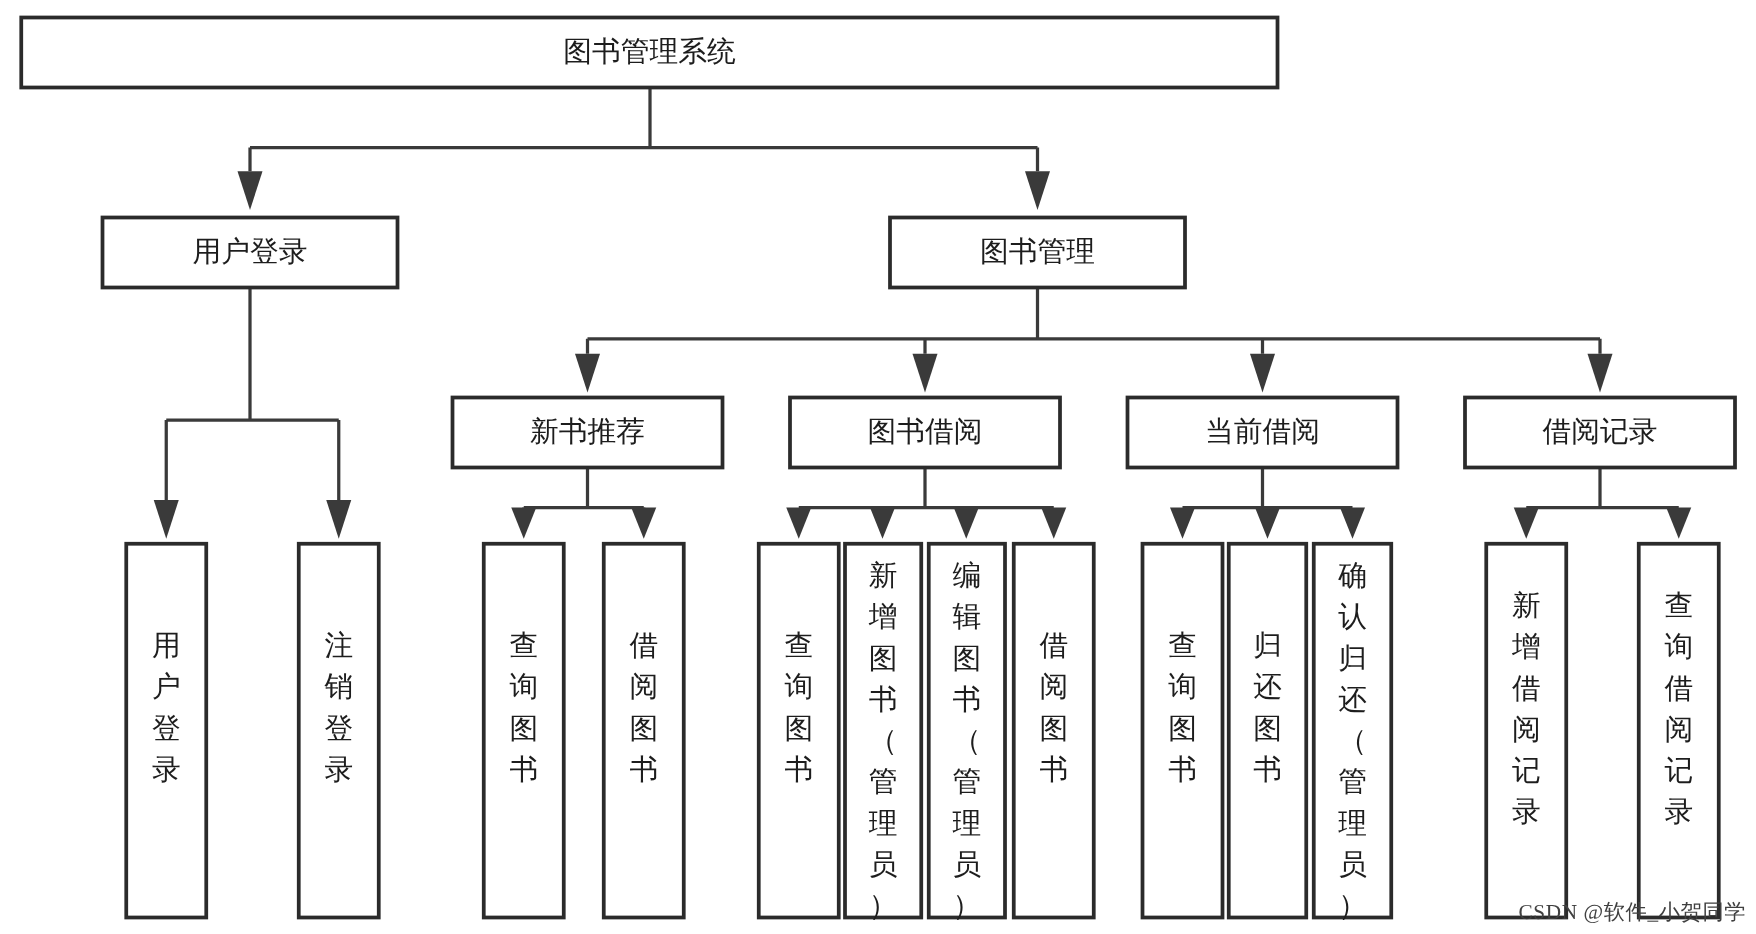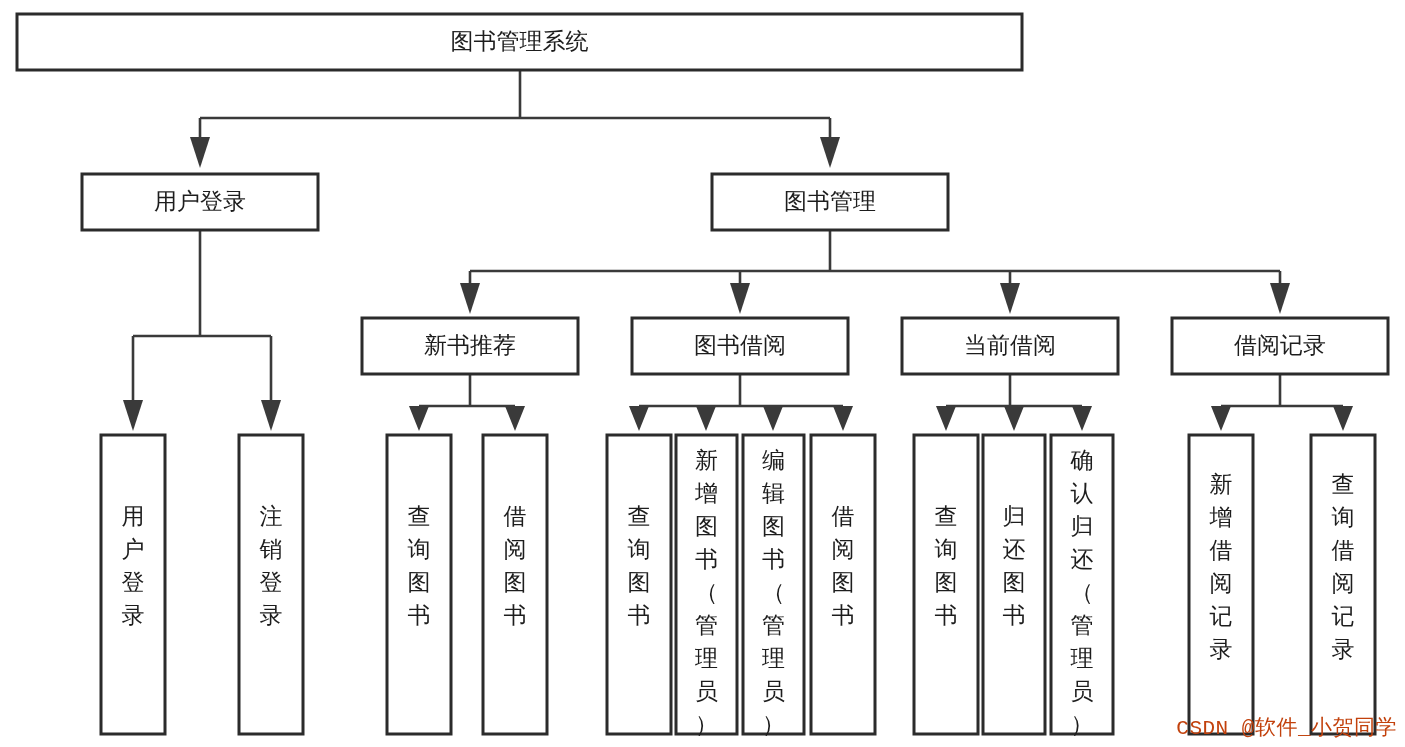--- a/index.html
+++ b/index.html
@@ -49,23 +49,23 @@
   .leaf-label {
     font-family: "Liberation Sans", "DejaVu Sans", sans-serif;
     font-size: 23px;
     fill: #1d1d1d;
     text-anchor: middle;
   }
   .watermark {
     position: absolute;
     right: 8px;
     bottom: 6px;
-    font-family: Liberation Mono, monospace;
-    font-size: 21px;
-    color: #c2410c;
+    font-family: Liberation Serif, serif;
+    font-size: 17px;
+    color: #404040;
     letter-spacing: 0.5px;
     white-space: nowrap;
     pointer-events: none;
   }
 </style>
 </head>
 <body>
 
 <svg id="diagram" viewBox="0 0 1405 747" xmlns="http://www.w3.org/2000/svg">
 

